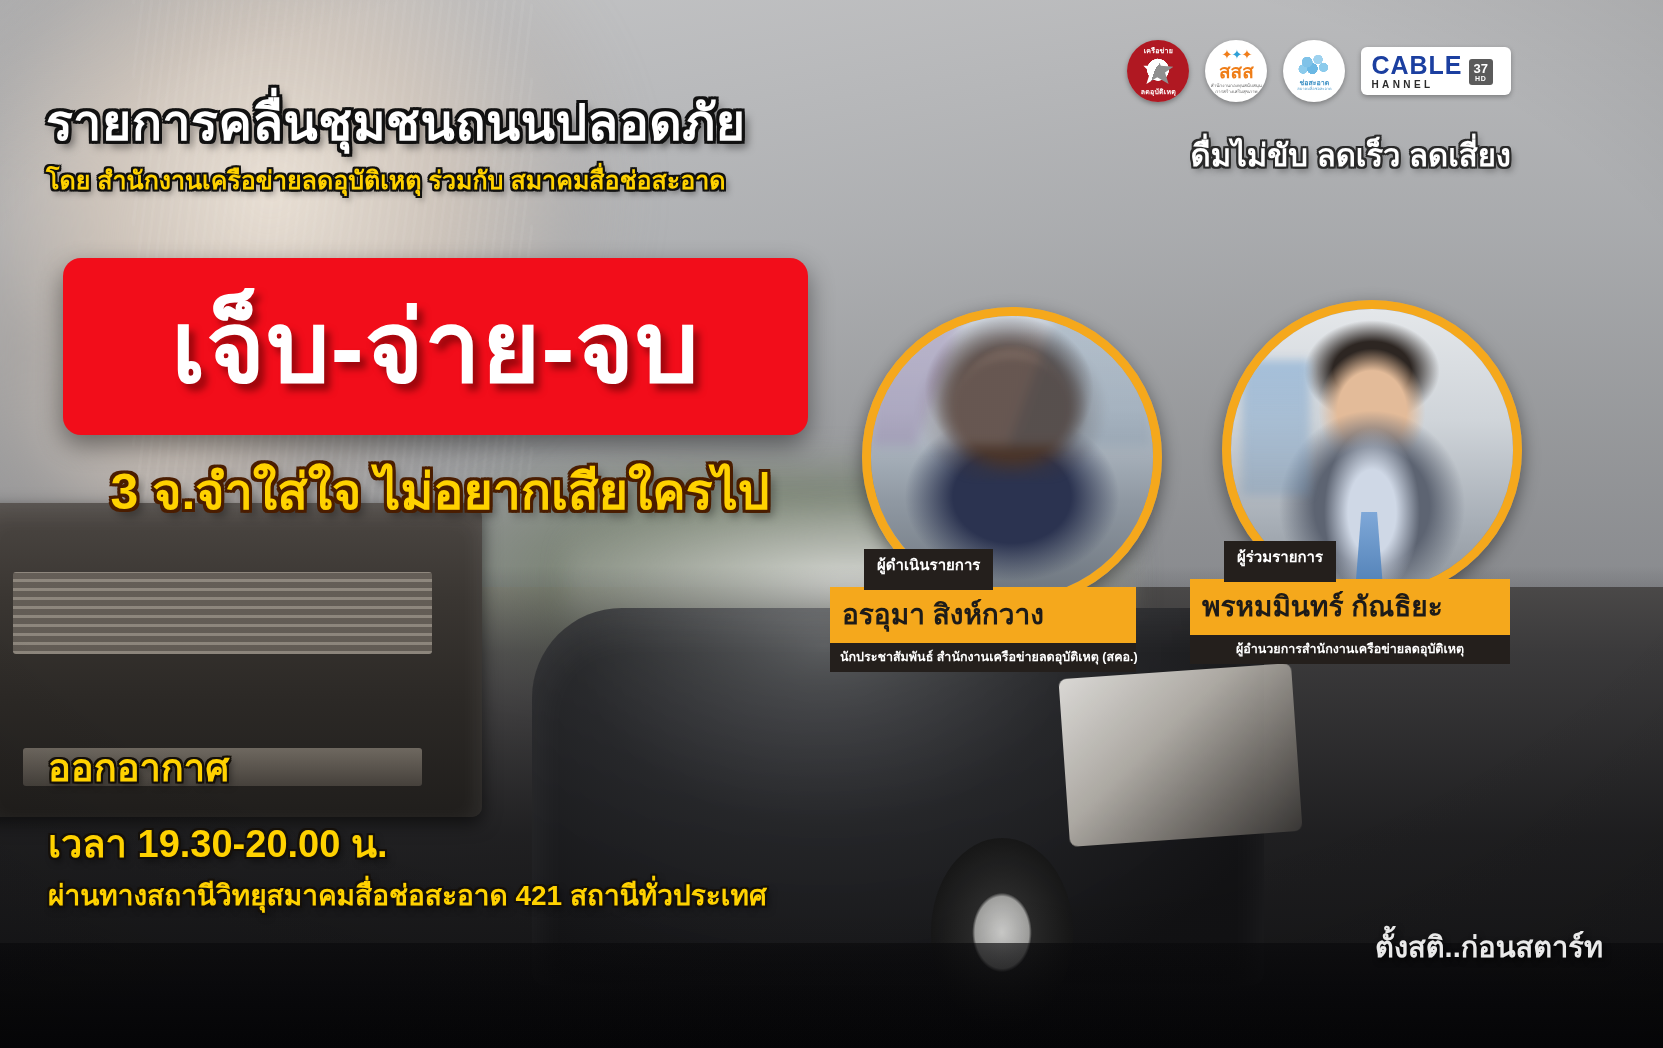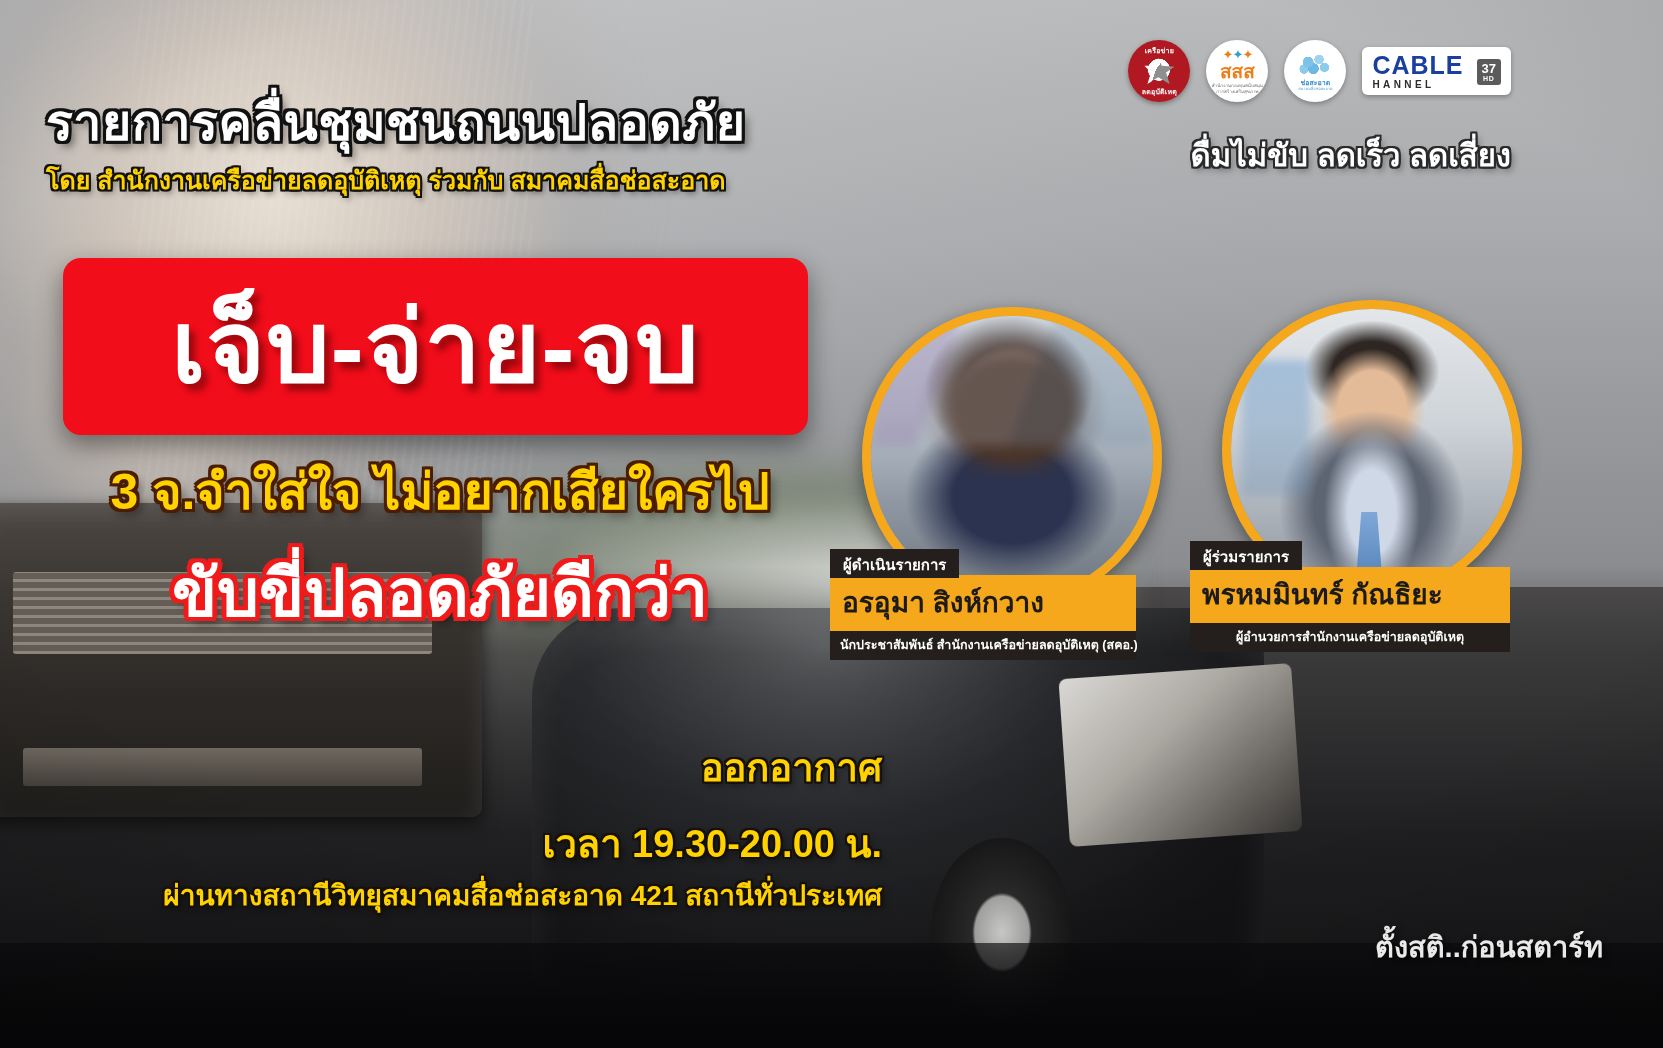--- a/index.html
+++ b/index.html
@@ -147,21 +147,21 @@
     position:absolute;left:0;top:540px;width:880px;text-align:center;
     font-size:66px;font-weight:bold;color:#ffffff;white-space:nowrap;
     text-shadow:
       -4px -4px 0 #ef1b1b, 4px -4px 0 #ef1b1b, -4px 4px 0 #ef1b1b, 4px 4px 0 #ef1b1b,
       0 -4px 0 #ef1b1b, 0 4px 0 #ef1b1b, -4px 0 0 #ef1b1b, 4px 0 0 #ef1b1b,
       -5px 0 0 #ef1b1b, 5px 0 0 #ef1b1b,
       6px 7px 10px rgba(0,0,0,.4);
   }
 
   
-  .bc{position:absolute;left:2px;top:742px;width:880px;text-align:right;padding-left:40px;}
+  .bc{position:absolute;left:8px;top:742px;width:880px;text-align:left;padding-left:40px;}
   .bc-line{
     font-weight:bold;color:#ffd200;white-space:nowrap;line-height:1.42;
     text-shadow:
       -2px -2px 0 #15100a, 2px -2px 0 #15100a, -2px 2px 0 #15100a, 2px 2px 0 #15100a,
       0 -2px 0 #15100a, 0 2px 0 #15100a, -2px 0 0 #15100a, 2px 0 0 #15100a,
       3px 4px 7px rgba(0,0,0,.55);
   }
   .bc-1{font-size:38px;}
   .bc-2{font-size:40px;margin-top:6px;}
   .bc-3{font-size:38px;margin-top:22px;}
@@ -209,22 +209,22 @@
     width:34px;height:26px;margin-top:2px;
     background:radial-gradient(circle at 30% 35%, #7fc2e8 0 18%, rgba(127,194,232,0) 19%),
                radial-gradient(circle at 62% 25%, #9ed2ef 0 16%, rgba(158,210,239,0) 17%),
                radial-gradient(circle at 45% 60%, #6bb8e4 0 22%, rgba(107,184,228,0) 23%),
                radial-gradient(circle at 78% 55%, #8ccbec 0 15%, rgba(140,203,236,0) 16%),
                radial-gradient(circle at 18% 62%, #8ccbec 0 14%, rgba(140,203,236,0) 15%);
   }
   .logo-chor .ct{font-size:7px;font-weight:bold;color:#3a8fc4;line-height:1;}
   .logo-chor .cs{font-size:4px;color:#5aa3cf;line-height:1.2;margin-top:1px;}
   .logo-cable{
-    background:#ffffff;border-radius:6px;padding:6px 10px 5px 10px;
-    display:flex;align-items:center;gap:13px;box-shadow:0 2px 5px rgba(0,0,0,.3);
+    background:#ffffff;border-radius:6px;padding:6px 18px 5px 10px;
+    display:flex;align-items:center;gap:6px;box-shadow:0 2px 5px rgba(0,0,0,.3);
   }
   .logo-cable .cbl{display:flex;flex-direction:column;line-height:1;}
   .logo-cable .cbl-top{font-size:25px;font-weight:bold;color:#1b3fa0;letter-spacing:1px;}
   .logo-cable .cbl-bot{font-size:10px;font-weight:bold;color:#2b2b2b;letter-spacing:3.4px;margin-top:2px;}
   .logo-cable .hd{
     background:#5b5b5b;color:#fff;border-radius:3px;padding:3px 5px;
     display:flex;flex-direction:column;align-items:center;line-height:1;
   }
   .logo-cable .hd .n{font-size:13px;font-weight:bold;}
   .logo-cable .hd .h{font-size:7px;font-weight:bold;letter-spacing:.6px;}
@@ -286,22 +286,22 @@
     background:linear-gradient(180deg,rgba(120,165,210,.55),rgba(90,135,180,.25));
     filter:blur(5px);
   }
 
   
   .plate{position:absolute;}
   .plate-a{left:830px;top:549px;width:306px;}
   .plate-b{left:1190px;top:541px;width:320px;}
   .plate-role{
     display:inline-block;background:#241f1c;color:#ffffff;
-    font-size:15px;font-weight:bold;padding:4px 13px 1px 13px;
-    position:relative;z-index:3;
+    font-size:15px;font-weight:bold;padding:4px 13px 13px 13px;
+    position:relative;z-index:3;margin-left:34px;
   }
   .plate-name{
     background:#f5a81c;color:#1d1b19;
     font-size:28px;font-weight:bold;
     padding:5px 12px 7px 12px;margin-top:-3px;position:relative;z-index:2;
     white-space:nowrap;
   }
   .plate-desc{
     background:#241f1c;color:#ffffff;
     font-size:12.5px;font-weight:bold;text-align:center;
@@ -336,21 +336,20 @@
   <div class="hdr">
     <div class="hdr-title">รายการคลื่นชุมชนถนนปลอดภัย</div>
     <div class="hdr-sub">โดย สำนักงานเครือข่ายลดอุบัติเหตุ ร่วมกับ สมาคมสื่อช่อสะอาด</div>
   </div>
 
   <div class="redbox">
     <div class="redbox-text">เจ็บ-จ่าย-จบ</div>
   </div>
 
   <div class="slogan-yellow">3 จ.จำใส่ใจ ไม่อยากเสียใครไป</div>
-  <div class="slogan-red">ขับขี่ปลอดภัยดีกว่า</div>
 
   <div class="bc">
     <div class="bc-line bc-1">ออกอากาศ</div>
     <div class="bc-line bc-3">เวลา 19.30-20.00 น.</div>
     <div class="bc-line bc-4">ผ่านทางสถานีวิทยุสมาคมสื่อช่อสะอาด 421 สถานีทั่วประเทศ</div>
   </div>
 
   <div class="logos">
 
     <div class="logo-accident">

